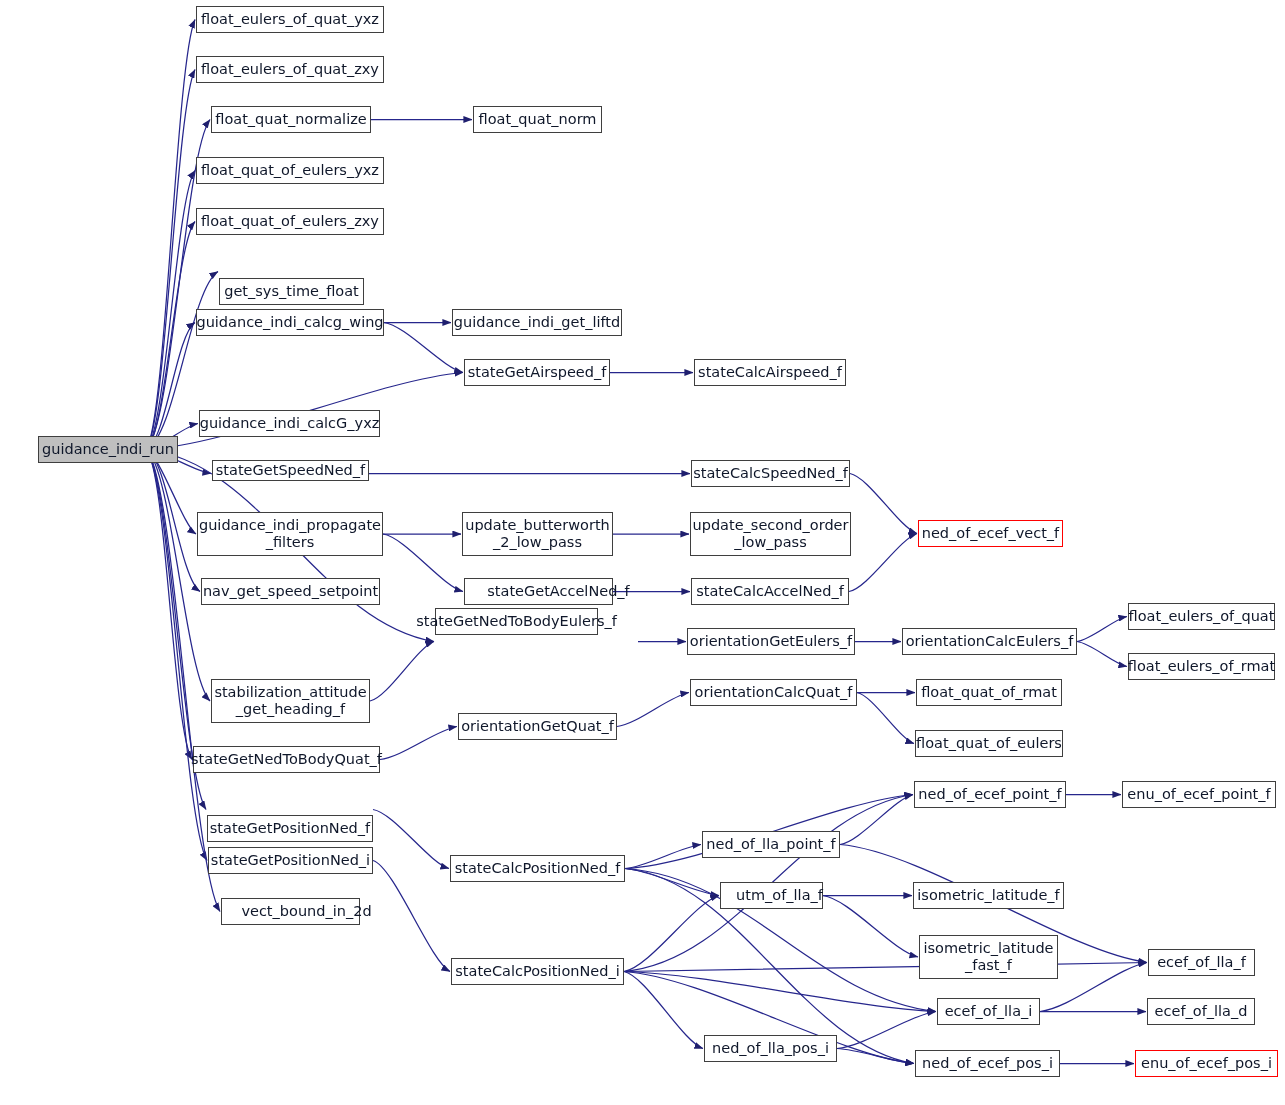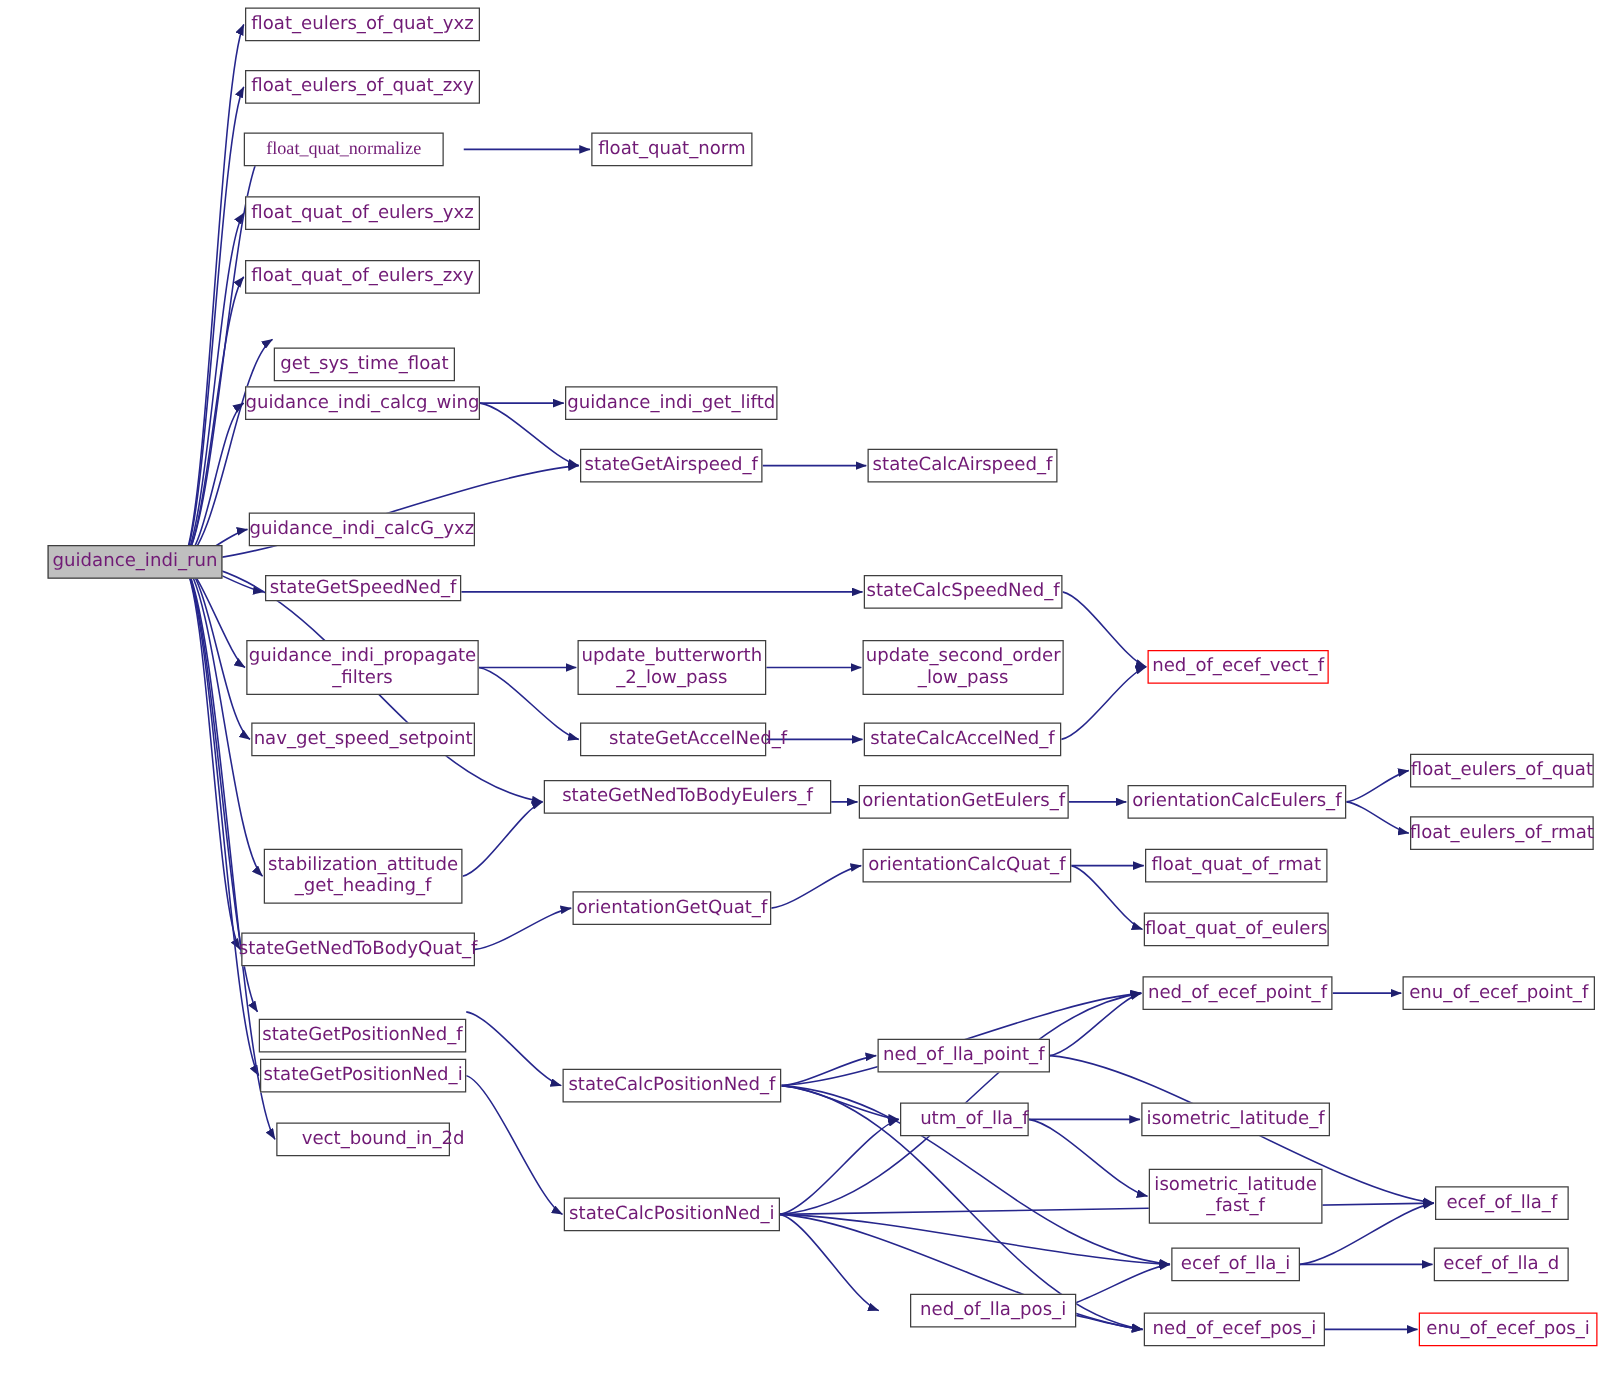--- a/index.html
+++ b/index.html
@@ -18,21 +18,21 @@
     position: absolute;
     left: 0; top: 0;
     width: 1285px;
     height: 1105px;
   }
   .node-box {
     position: absolute;
     box-sizing: border-box;
     border: 1px solid #3f3f3f;
     background: #ffffff;
-    color: #701a75;
+    color: #0f172a;
     font-size: 14.5px;
     line-height: 1.15;
     display: flex;
     align-items: center;
     justify-content: center;
     text-align: center;
     white-space: pre;
     letter-spacing: 0px;
   }
   .node-box.root {
@@ -114,21 +114,21 @@
         <path d="M 1040 1011.5 L 1146 1011.5" fill="none" stroke="#26268c" stroke-width="1.25" marker-end="url(#arrowhead)"></path>
         <path d="M 837 1048.5 C 864.5 1046.28, 909.5 1015.2, 936 1011.5" fill="none" stroke="#26268c" stroke-width="1.25" marker-end="url(#arrowhead)"></path>
         <path d="M 837 1048.5 C 858.45 1049.4, 893.55 1062, 914 1063.5" fill="none" stroke="#26268c" stroke-width="1.25" marker-end="url(#arrowhead)"></path>
         <path d="M 1060 1063.5 L 1134 1063.5" fill="none" stroke="#26268c" stroke-width="1.25" marker-end="url(#arrowhead)"></path>
       </g>
   </svg>
   <div id="node-layer">
       <div class="node-box root" style="left: 6px; top: 436px; width: 140px; height: 27px; margin-left: 32px;">guidance_indi_run</div>
       <div class="node-box" style="left: 196px; top: 6px; width: 188px; height: 27px;">float_eulers_of_quat_yxz</div>
       <div class="node-box" style="left: 196px; top: 56px; width: 188px; height: 27px;">float_eulers_of_quat_zxy</div>
-      <div class="node-box" style="left: 195px; top: 106px; width: 160px; height: 27px; font-family: Liberation Serif, serif;">float_quat_normalize</div>
+      <div class="node-box" style="left: 211px; top: 106px; width: 160px; height: 27px;">float_quat_normalize</div>
       <div class="node-box" style="left: 473px; top: 106px; width: 129px; height: 27px;">float_quat_norm</div>
       <div class="node-box" style="left: 196px; top: 157px; width: 188px; height: 27px;">float_quat_of_eulers_yxz</div>
       <div class="node-box" style="left: 196px; top: 208px; width: 188px; height: 27px;">float_quat_of_eulers_zxy</div>
       <div class="node-box" style="left: 219px; top: 258px; width: 145px; height: 27px; margin-top: 20px;">get_sys_time_float</div>
       <div class="node-box" style="left: 196px; top: 309px; width: 188px; height: 27px;">guidance_indi_calcg_wing</div>
       <div class="node-box" style="left: 452px; top: 309px; width: 170px; height: 27px;">guidance_indi_get_liftd</div>
       <div class="node-box" style="left: 464px; top: 359px; width: 146px; height: 27px;">stateGetAirspeed_f</div>
       <div class="node-box" style="left: 694px; top: 359px; width: 152px; height: 27px;">stateCalcAirspeed_f</div>
       <div class="node-box" style="left: 199px; top: 410px; width: 181px; height: 27px;">guidance_indi_calcG_yxz</div>
       <div class="node-box" style="left: 212px; top: 460px; width: 157px; height: 21px;">stateGetSpeedNed_f</div>
@@ -136,21 +136,21 @@
       <div class="node-box" style="left: 197px; top: 512px; width: 186px; height: 44px;">guidance_indi_propagate
 _filters</div>
       <div class="node-box" style="left: 462px; top: 512px; width: 151px; height: 44px;">update_butterworth
 _2_low_pass</div>
       <div class="node-box" style="left: 690px; top: 512px; width: 161px; height: 44px;">update_second_order
 _low_pass</div>
       <div class="node-box alert" style="left: 918px; top: 520px; width: 145px; height: 27px;">ned_of_ecef_vect_f</div>
       <div class="node-box" style="left: 201px; top: 578px; width: 179px; height: 27px;">nav_get_speed_setpoint</div>
       <div class="node-box" style="left: 464px; top: 578px; width: 149px; height: 27px; padding-left: 40px;">stateGetAccelNed_f</div>
       <div class="node-box" style="left: 691px; top: 578px; width: 158px; height: 27px;">stateCalcAccelNed_f</div>
-      <div class="node-box" style="left: 435px; top: 624px; width: 230px; height: 27px;">stateGetNedToBodyEulers_f</div>
+      <div class="node-box" style="left: 435px; top: 608px; width: 163px; height: 27px;">stateGetNedToBodyEulers_f</div>
       <div class="node-box" style="left: 687px; top: 628px; width: 168px; height: 27px;">orientationGetEulers_f</div>
       <div class="node-box" style="left: 902px; top: 628px; width: 175px; height: 27px;">orientationCalcEulers_f</div>
       <div class="node-box" style="left: 1128px; top: 603px; width: 147px; height: 27px;">float_eulers_of_quat</div>
       <div class="node-box" style="left: 1128px; top: 653px; width: 147px; height: 27px;">float_eulers_of_rmat</div>
       <div class="node-box" style="left: 211px; top: 679px; width: 159px; height: 44px;">stabilization_attitude
 _get_heading_f</div>
       <div class="node-box" style="left: 690px; top: 679px; width: 167px; height: 27px;">orientationCalcQuat_f</div>
       <div class="node-box" style="left: 916px; top: 679px; width: 146px; height: 27px;">float_quat_of_rmat</div>
       <div class="node-box" style="left: 458px; top: 713px; width: 159px; height: 27px;">orientationGetQuat_f</div>
       <div class="node-box" style="left: 915px; top: 730px; width: 148px; height: 27px;">float_quat_of_eulers</div>
@@ -163,17 +163,17 @@
       <div class="node-box" style="left: 450px; top: 855px; width: 175px; height: 27px;">stateCalcPositionNed_f</div>
       <div class="node-box" style="left: 720px; top: 882px; width: 103px; height: 27px; padding-left: 16px;">utm_of_lla_f</div>
       <div class="node-box" style="left: 913px; top: 882px; width: 151px; height: 27px;">isometric_latitude_f</div>
       <div class="node-box" style="left: 221px; top: 898px; width: 139px; height: 27px; padding-left: 32px;">vect_bound_in_2d</div>
       <div class="node-box" style="left: 919px; top: 935px; width: 139px; height: 44px;">isometric_latitude
 _fast_f</div>
       <div class="node-box" style="left: 1148px; top: 949px; width: 107px; height: 27px;">ecef_of_lla_f</div>
       <div class="node-box" style="left: 451px; top: 958px; width: 173px; height: 27px;">stateCalcPositionNed_i</div>
       <div class="node-box" style="left: 937px; top: 998px; width: 103px; height: 27px;">ecef_of_lla_i</div>
       <div class="node-box" style="left: 1147px; top: 998px; width: 108px; height: 27px;">ecef_of_lla_d</div>
-      <div class="node-box" style="left: 704px; top: 1035px; width: 133px; height: 27px; margin-left: 24px;">ned_of_lla_pos_i</div>
+      <div class="node-box" style="left: 704px; top: 1035px; width: 133px; height: 27px;">ned_of_lla_pos_i</div>
       <div class="node-box" style="left: 915px; top: 1050px; width: 145px; height: 27px;">ned_of_ecef_pos_i</div>
       <div class="node-box alert" style="left: 1135px; top: 1050px; width: 143px; height: 27px;">enu_of_ecef_pos_i</div>
     </div>
 </div>
 
 </body></html>

